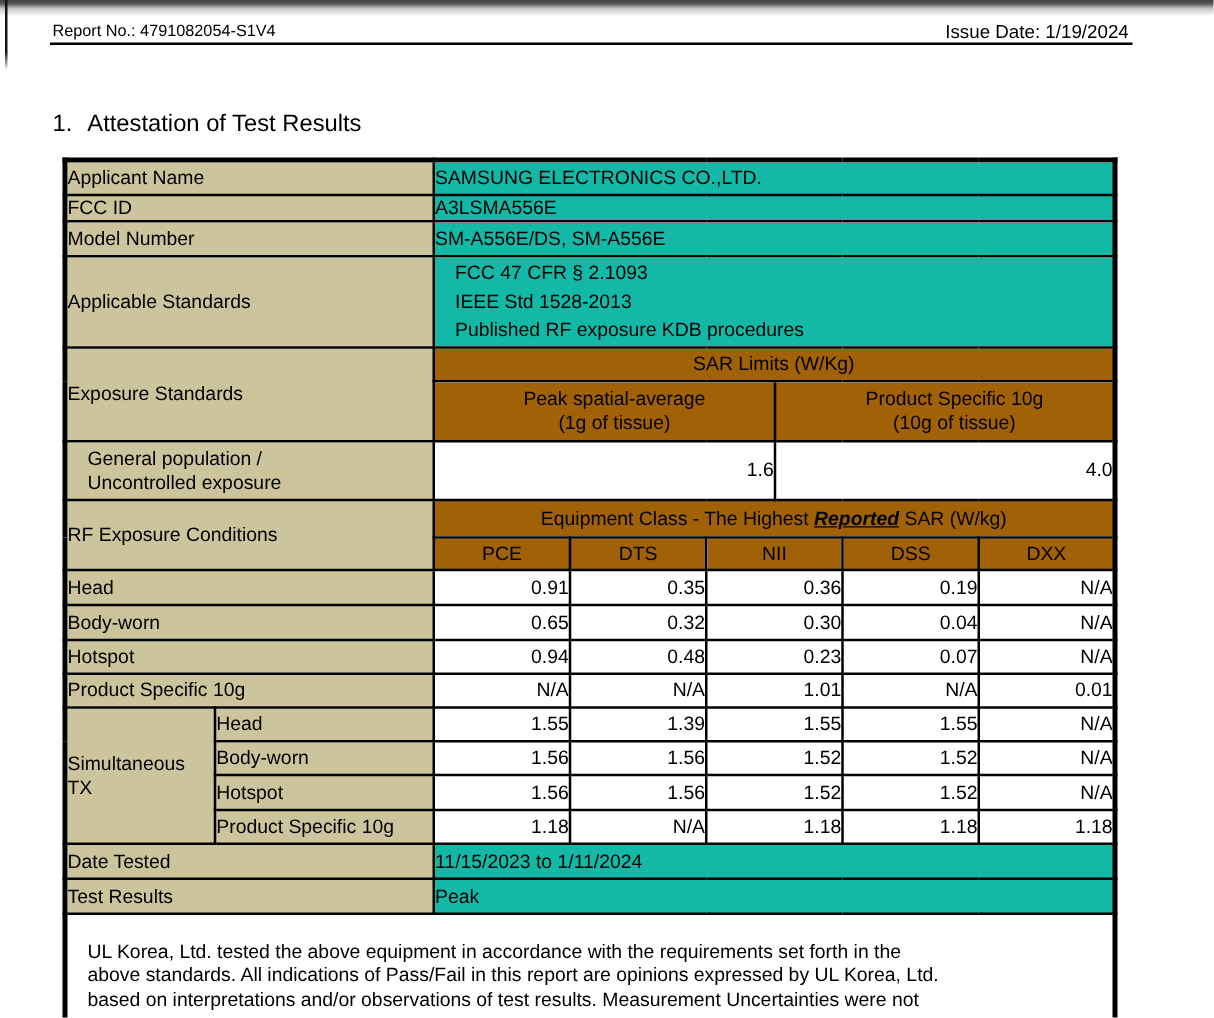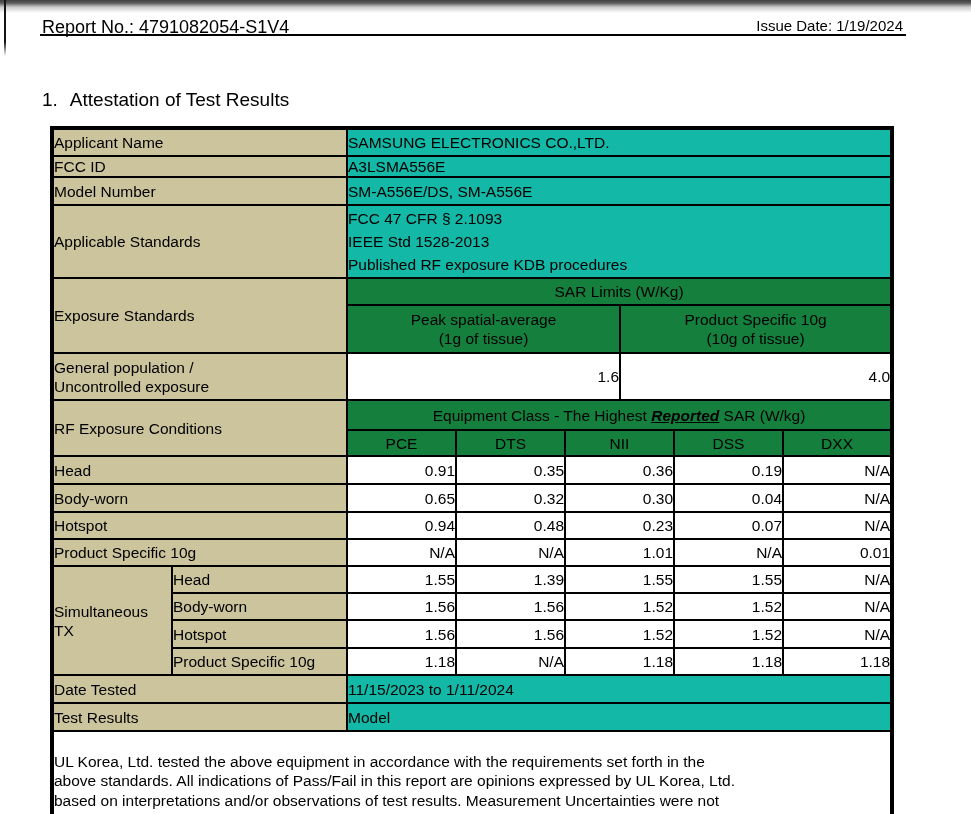--- a/index.html
+++ b/index.html
@@ -9,42 +9,42 @@
     font-family:"Liberation Sans","DejaVu Sans",sans-serif;
   }
   .top-shadow{
     position:absolute;top:0;left:0;width:971px;height:13px;
     background:linear-gradient(to bottom,#3f3f3f 0px,#5a5a5a 3px,#c9c9c9 7px,#ffffff 13px);
   }
   .left-edge-line{
     position:absolute;left:4px;top:0;width:2px;height:56px;
     background:linear-gradient(to bottom,#151515 75%,rgba(0,0,0,0));
   }
-  .hdr-left{position:absolute;left:42px;top:17px;font-size:18px;}
+  .hdr-left{position:absolute;left:42px;top:17px;font-size:13px;}
   .hdr-right{position:absolute;right:68px;top:17px;font-size:15px;}
   .hdr-rule{position:absolute;left:40px;top:34px;width:866px;height:2px;background:#000;}
   .title{position:absolute;left:42px;top:89px;font-size:19px;font-weight:normal;}
   .title .num{display:inline-block;margin-right:12px;}
 
   table.att{
     position:absolute;left:50px;top:126px;width:840px;
     border-collapse:collapse;table-layout:fixed;
     border:4px solid #000;
   }
   table.att td{
     border:2px solid #000;
     font-size:15.5px;line-height:1.25;
     padding:0 0 0 0;vertical-align:middle;overflow:hidden;
   }
   td.lab{background:#ccc49d;padding-left:8px;text-align:left;margin-left:35px;}
   td.val{background:#14b8a6;padding-left:10px;text-align:left;}
   td.c{text-align:right;padding-left:0;}
-  td.tan{background:#15803d;text-align:center;padding-left:0;}
+  td.tan{background:#a16207;text-align:center;padding-left:0;}
   td.top{vertical-align:top;padding-top:3px;}
-  .ln{display:block;}
+  .ln{display:block;padding-left:16px;}
   .std .ln{line-height:23px;}
   .emph{font-style:italic;font-weight:bold;text-decoration:underline;}
   td.para{
     vertical-align:top;padding:10px 14px 0 14px;font-size:16px;line-height:27px;
     border-bottom:none;
   }
 </style>
 </head>
 <body>
 
@@ -198,21 +198,21 @@
       <td class="c">1.18</td>
       <td class="c">1.18</td>
     </tr>
 
     <tr style="height:28px">
       <td class="lab" colspan="2">Date Tested</td>
       <td class="val" colspan="6">11/15/2023 to 1/11/2024</td>
     </tr>
     <tr style="height:28px">
       <td class="lab" colspan="2">Test Results</td>
-      <td class="val" colspan="6">Model</td>
+      <td class="val" colspan="6">Peak</td>
     </tr>
 
     <tr style="height:100px">
       <td class="para" colspan="8">
         <span class="ln">UL Korea, Ltd. tested the above equipment in accordance with the requirements set forth in the</span>
         <span class="ln">above standards. All indications of Pass/Fail in this report are opinions expressed by UL Korea, Ltd.</span>
         <span class="ln">based on interpretations and/or observations of test results. Measurement Uncertainties were not</span>
       </td>
     </tr>
   </tbody>

